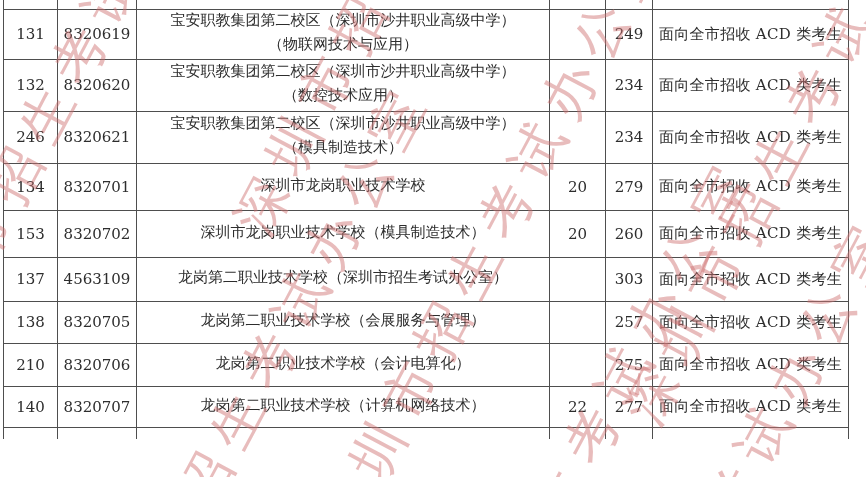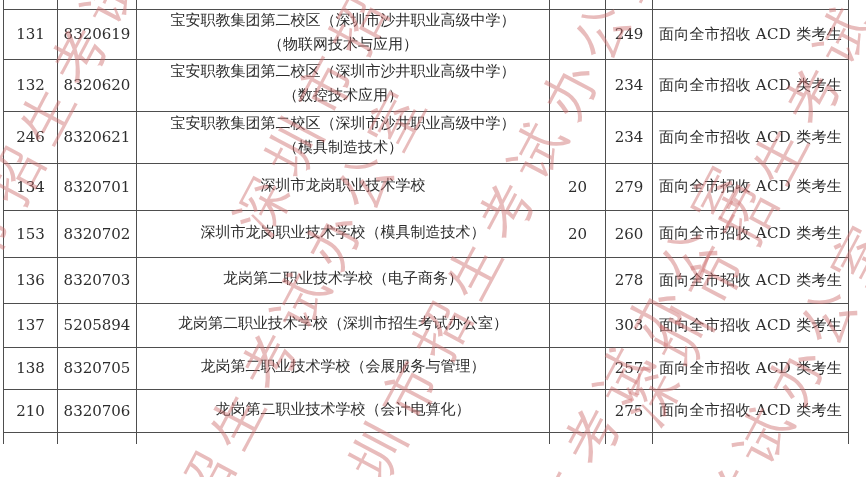--- a/index.html
+++ b/index.html
@@ -115,33 +115,23 @@
         <tr style="height: 47px;">
           <td class="num-cell">153</td>
           <td class="num-cell">8320702</td>
           <td class="school-cell">
             <div>深圳市龙岗职业技术学校（模具制造技术）</div>
           </td>
           <td class="num-cell">20</td>
           <td class="num-cell">260</td>
           <td class="note-cell">面向全市招收 ACD 类考生</td>
         </tr>
-        <tr style="height: 46px;">
-          <td class="num-cell">136</td>
-          <td class="num-cell">8320703</td>
-          <td class="school-cell">
-            <div>龙岗第二职业技术学校（电子商务）</div>
-          </td>
-          <td class="num-cell"></td>
-          <td class="num-cell">278</td>
-          <td class="note-cell">面向全市招收 ACD 类考生</td>
-        </tr>
         <tr style="height: 44px;">
           <td class="num-cell">137</td>
-          <td class="num-cell">5205894</td>
+          <td class="num-cell">4563109</td>
           <td class="school-cell">
             <div>龙岗第二职业技术学校（深圳市招生考试办公室）</div>
           </td>
           <td class="num-cell"></td>
           <td class="num-cell">303</td>
           <td class="note-cell">面向全市招收 ACD 类考生</td>
         </tr>
         <tr style="height: 42px;">
           <td class="num-cell">138</td>
           <td class="num-cell">8320705</td>
@@ -155,20 +145,30 @@
         <tr style="height: 43px;">
           <td class="num-cell">210</td>
           <td class="num-cell">8320706</td>
           <td class="school-cell">
             <div>龙岗第二职业技术学校（会计电算化）</div>
           </td>
           <td class="num-cell"></td>
           <td class="num-cell">275</td>
           <td class="note-cell">面向全市招收 ACD 类考生</td>
         </tr>
+        <tr style="height: 41px;">
+          <td class="num-cell">140</td>
+          <td class="num-cell">8320707</td>
+          <td class="school-cell">
+            <div>龙岗第二职业技术学校（计算机网络技术）</div>
+          </td>
+          <td class="num-cell">22</td>
+          <td class="num-cell">277</td>
+          <td class="note-cell">面向全市招收 ACD 类考生</td>
+        </tr>
         <tr class="partial-bottom" style="height: 12px;">
           <td></td>
           <td></td>
           <td></td>
           <td></td>
           <td></td>
           <td></td>
         </tr>
       </tbody>
   </table>

